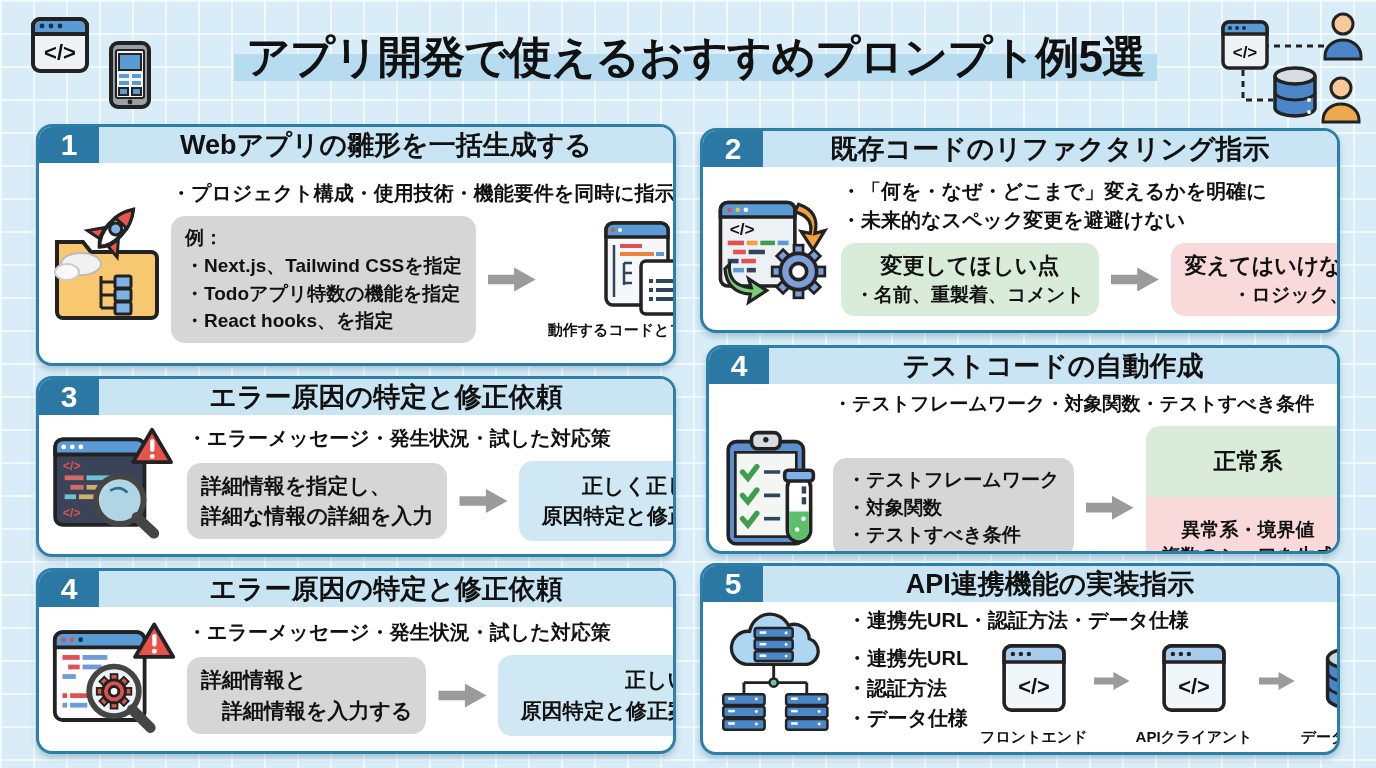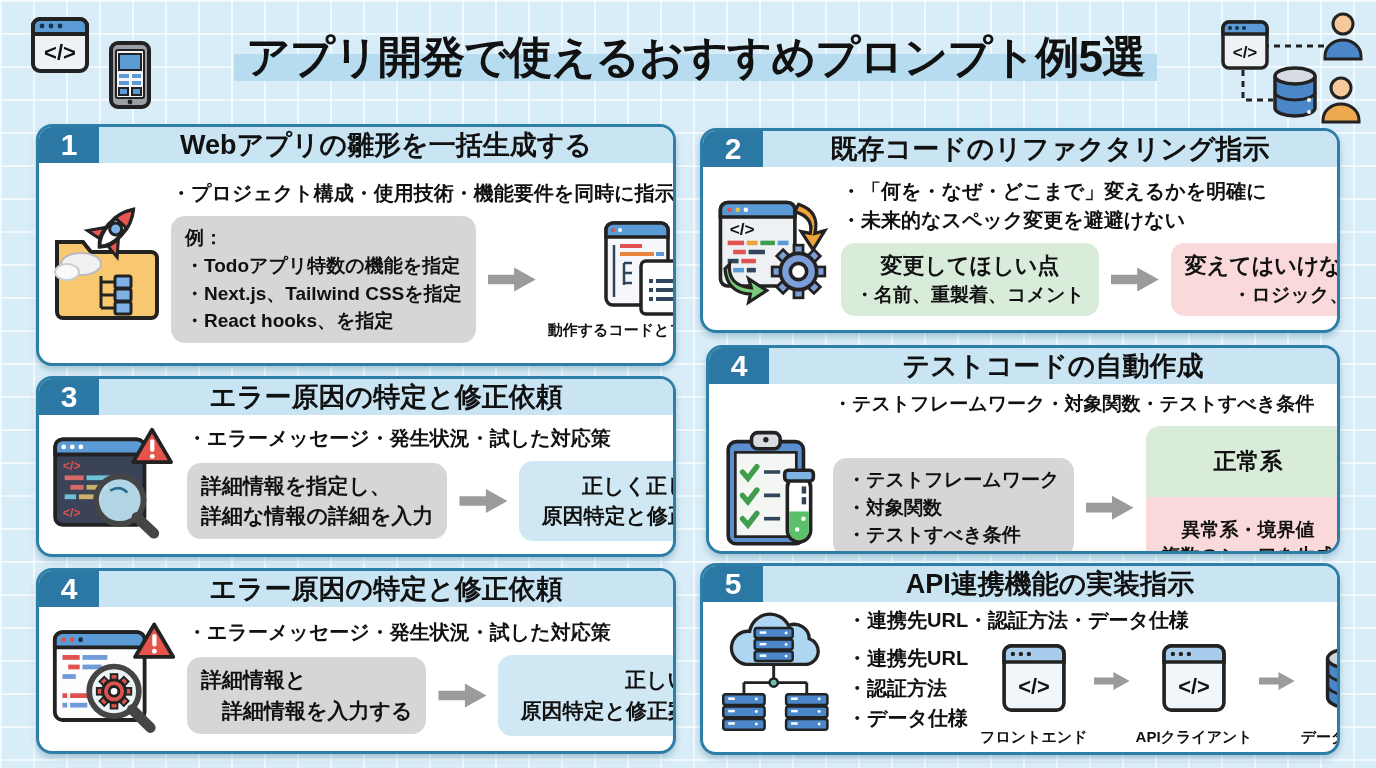--- a/index.html
+++ b/index.html
@@ -144,22 +144,22 @@
         <path d="M50 78 v32 M50 84 h14 M50 97 h14 M50 110 h14" stroke="#222" stroke-width="3" fill="none"></path>
         <rect x="64" y="78" width="16" height="12" rx="2" fill="#7fb3e8" stroke="#222" stroke-width="3"></rect>
         <rect x="64" y="91" width="16" height="12" rx="2" fill="#7fb3e8" stroke="#222" stroke-width="3"></rect>
         <rect x="64" y="104" width="16" height="12" rx="2" fill="#7fb3e8" stroke="#222" stroke-width="3"></rect>
       </svg>
       <div class="content">
         <div class="bullet">・プロジェクト構成・使用技術・機能要件を同時に指示</div>
         <div class="row">
           <div class="box gray">
             <div class="bx-line">例：</div>
+            <div class="bx-line">・Next.js、Tailwind CSSを指定</div>
             <div class="bx-line">・Todoアプリ特数の機能を指定</div>
-            <div class="bx-line">・Next.js、Tailwind CSSを指定</div>
             <div class="bx-line">・React hooks、を指定</div>
           </div>
           <div class="h-arrow"></div>
           <div class="result-col">
             <svg width="104" height="100" viewBox="0 0 104 100">
               <rect x="4" y="4" width="62" height="82" rx="7" fill="#f5f7fa" stroke="#222" stroke-width="3.5"></rect>
               <path d="M4 11 a7 7 0 0 1 7-7 h48 a7 7 0 0 1 7 7 v7 H4 z" fill="#5b9bd5" stroke="#222" stroke-width="3.5"></path>
               <circle cx="11" cy="11" r="2" fill="#d9534f"></circle>
                 <circle cx="18" cy="11" r="2" fill="#fff"></circle>
               <rect x="18" y="25" width="22" height="4" fill="#e05252"></rect>

